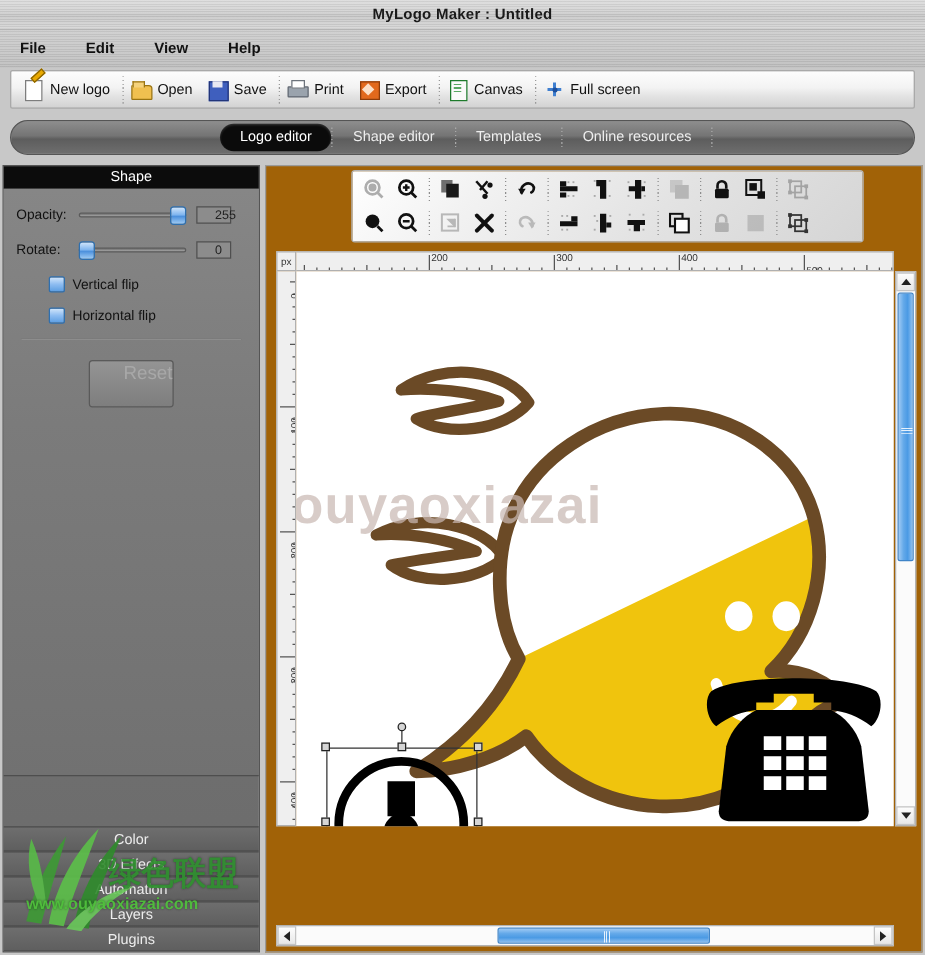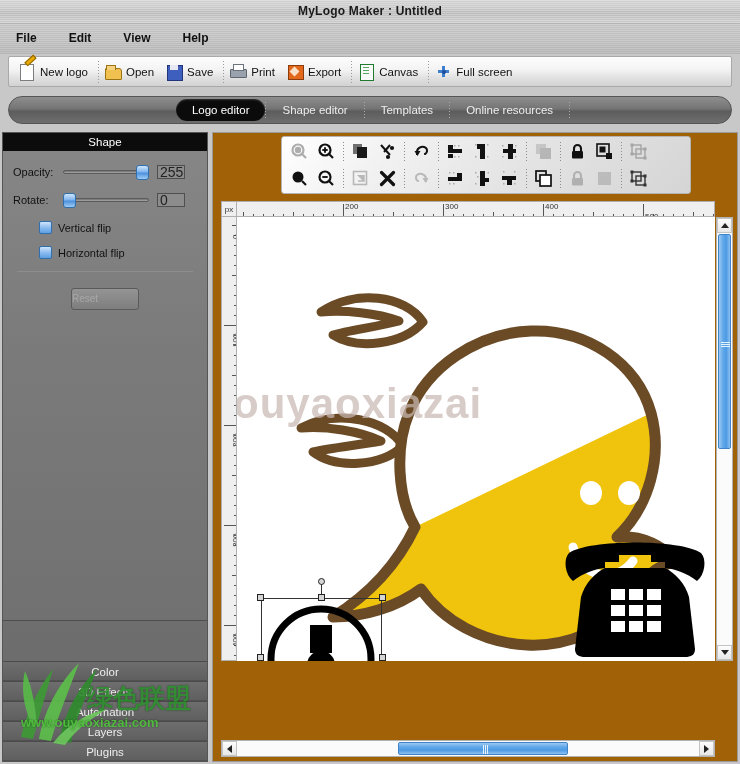--- a/index.html
+++ b/index.html
@@ -119,35 +119,35 @@
     background:linear-gradient(to bottom,#6e6e6e,#a9a9a9); border:1px solid #5b5b5b; border-radius:2px;
   }
   .slider-thumb {
     position:absolute; top:0; width:13px; height:15px; border-radius:3px;
     background:linear-gradient(to bottom,#cfe4fa 0%,#7fb5ef 45%,#4d91dd 55%,#9fcbf4 100%);
     border:1px solid #2f6fae;
   }
   .num-box {
     width:28px; height:14px; margin-left:8px;
     background:#8c8c8c; border:1px solid #4f4f4f;
-    color:#222; font-size:14px; line-height:13px; text-align:left; padding-left:2px;
+    color:#222; font-size:10px; line-height:13px; text-align:left; padding-left:14px;
   }
   .chk-row { display:flex; align-items:center; margin:0 0 12px 26px; }
   .chk {
     width:13px; height:13px; margin-right:6px; border-radius:2px;
     background:linear-gradient(to bottom,#cfe4fa 0%,#8dbcf1 50%,#5e9fe2 100%);
     border:1px solid #2f6fae;
   }
   .chk-label { color:#111; font-size:11px; }
   .divider { height:1px; background:#5c5c5c; border-bottom:1px solid #8d8d8d; margin:10px 4px 16px 4px; }
   .reset-btn {
-    display:block; width:68px; height:22px; margin:0 auto;
+    display:block; width:68px; height:38px; margin:0 auto;
     background:linear-gradient(to bottom,#949494,#7e7e7e);
     border:1px solid #5a5a5a; border-radius:3px;
-    color:#a8a8a8; font-size:10px; text-align:left; line-height:20px;
+    color:#a8a8a8; font-size:15px; text-align:right; line-height:20px;
   }
 
   .section-list { position:absolute; left:0; right:0; bottom:0; }
   .section-item {
     height:20px; line-height:20px; text-align:center;
     color:#ededed; font-size:11.5px;
     background:linear-gradient(to bottom,#6e6e6e,#5f5f5f);
     border-top:1px solid #4b4b4b; border-bottom:1px solid #515151;
     cursor:default; position:relative; z-index:2;
   }

